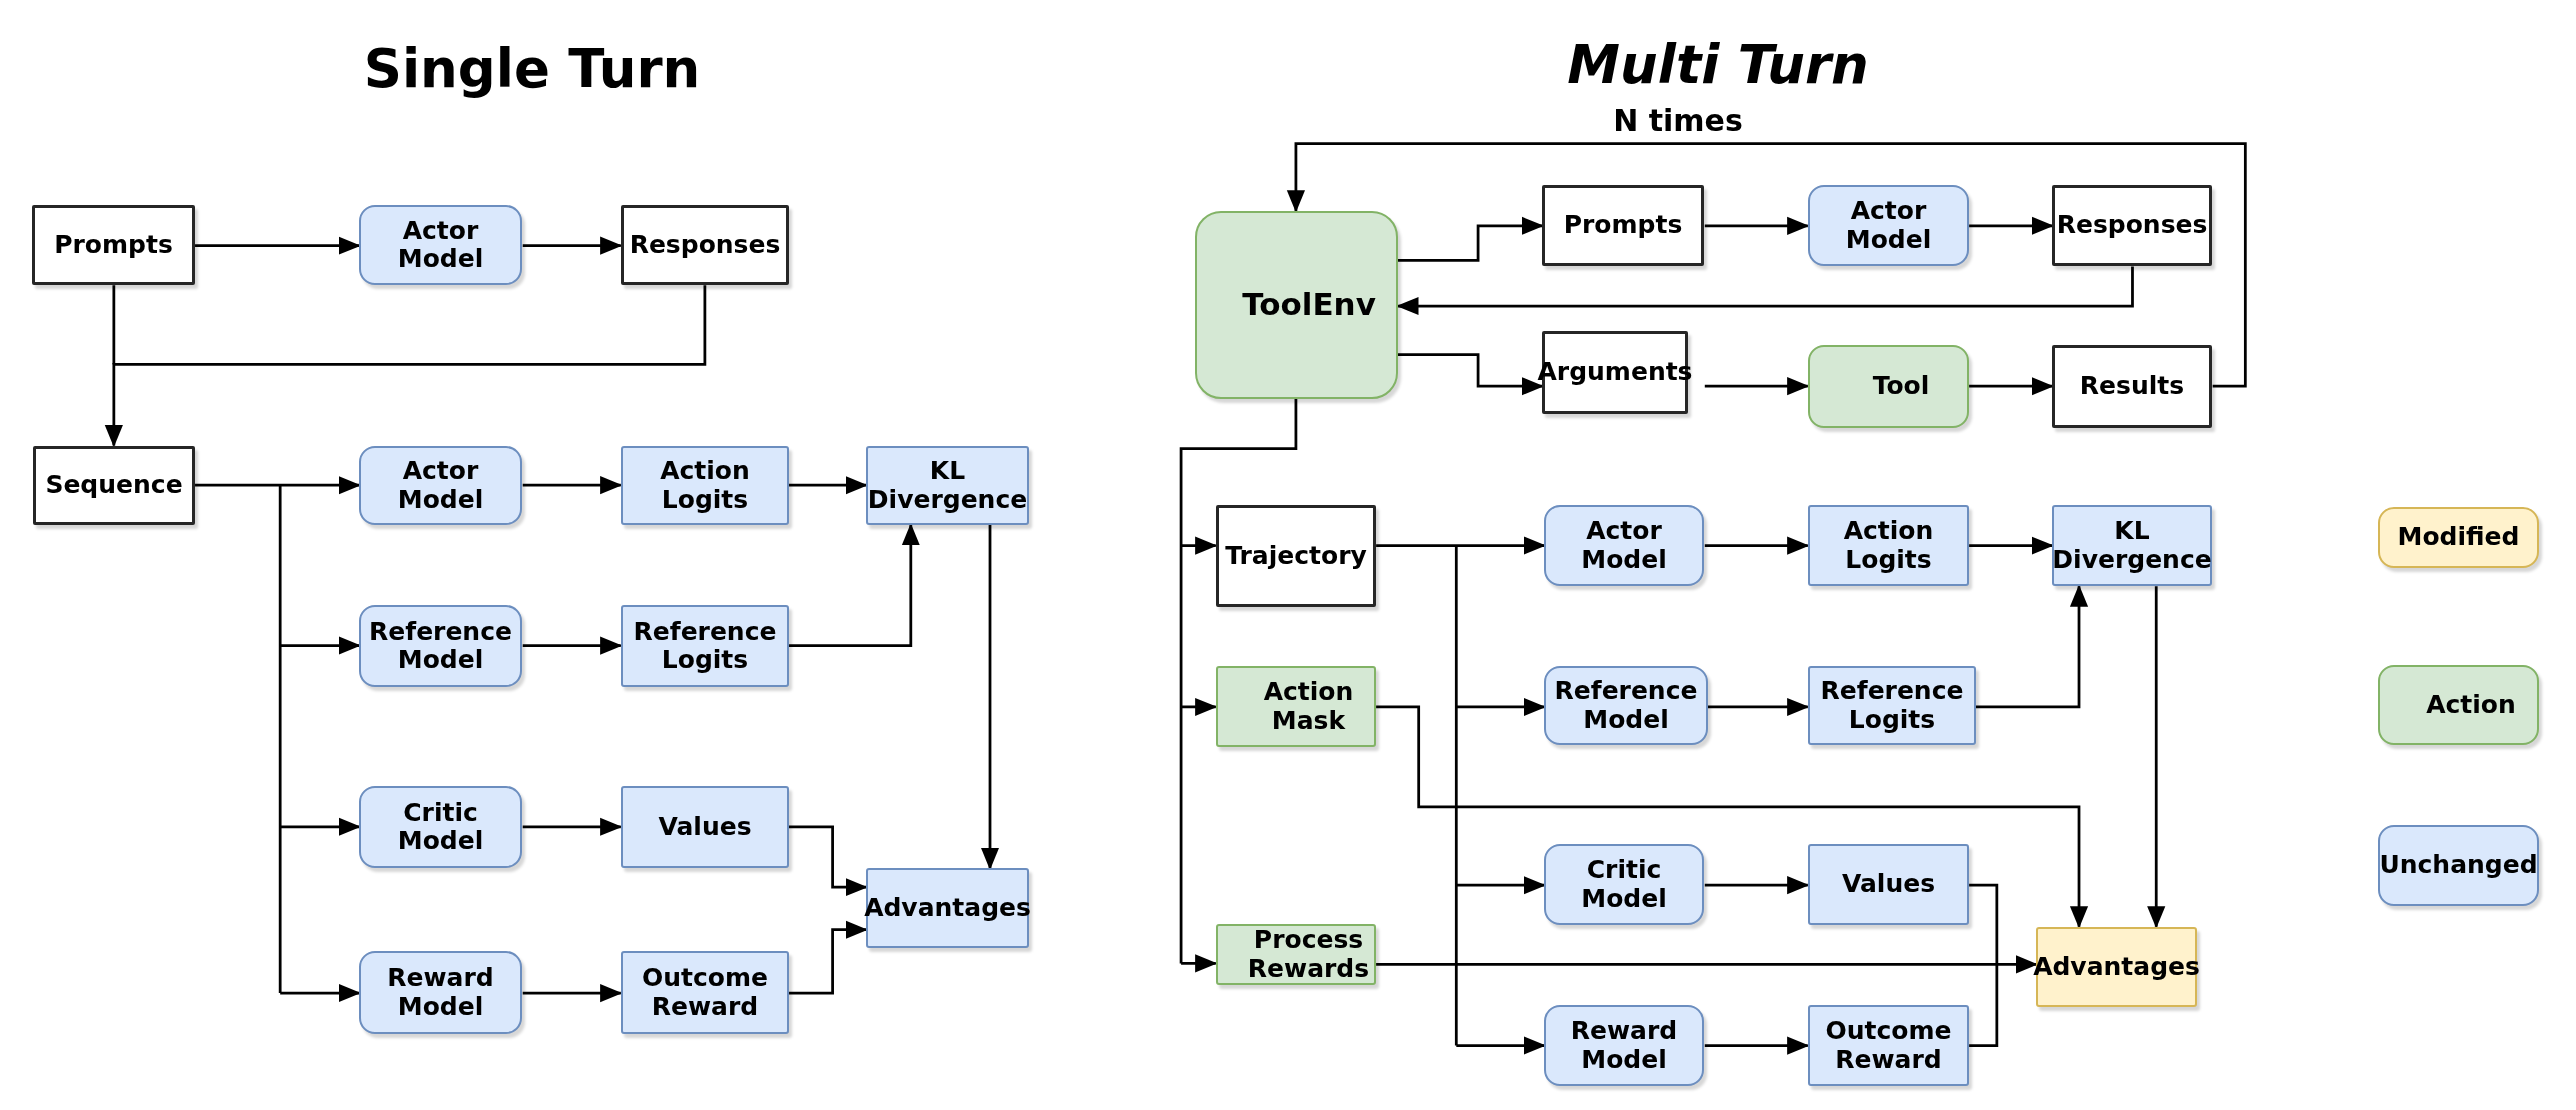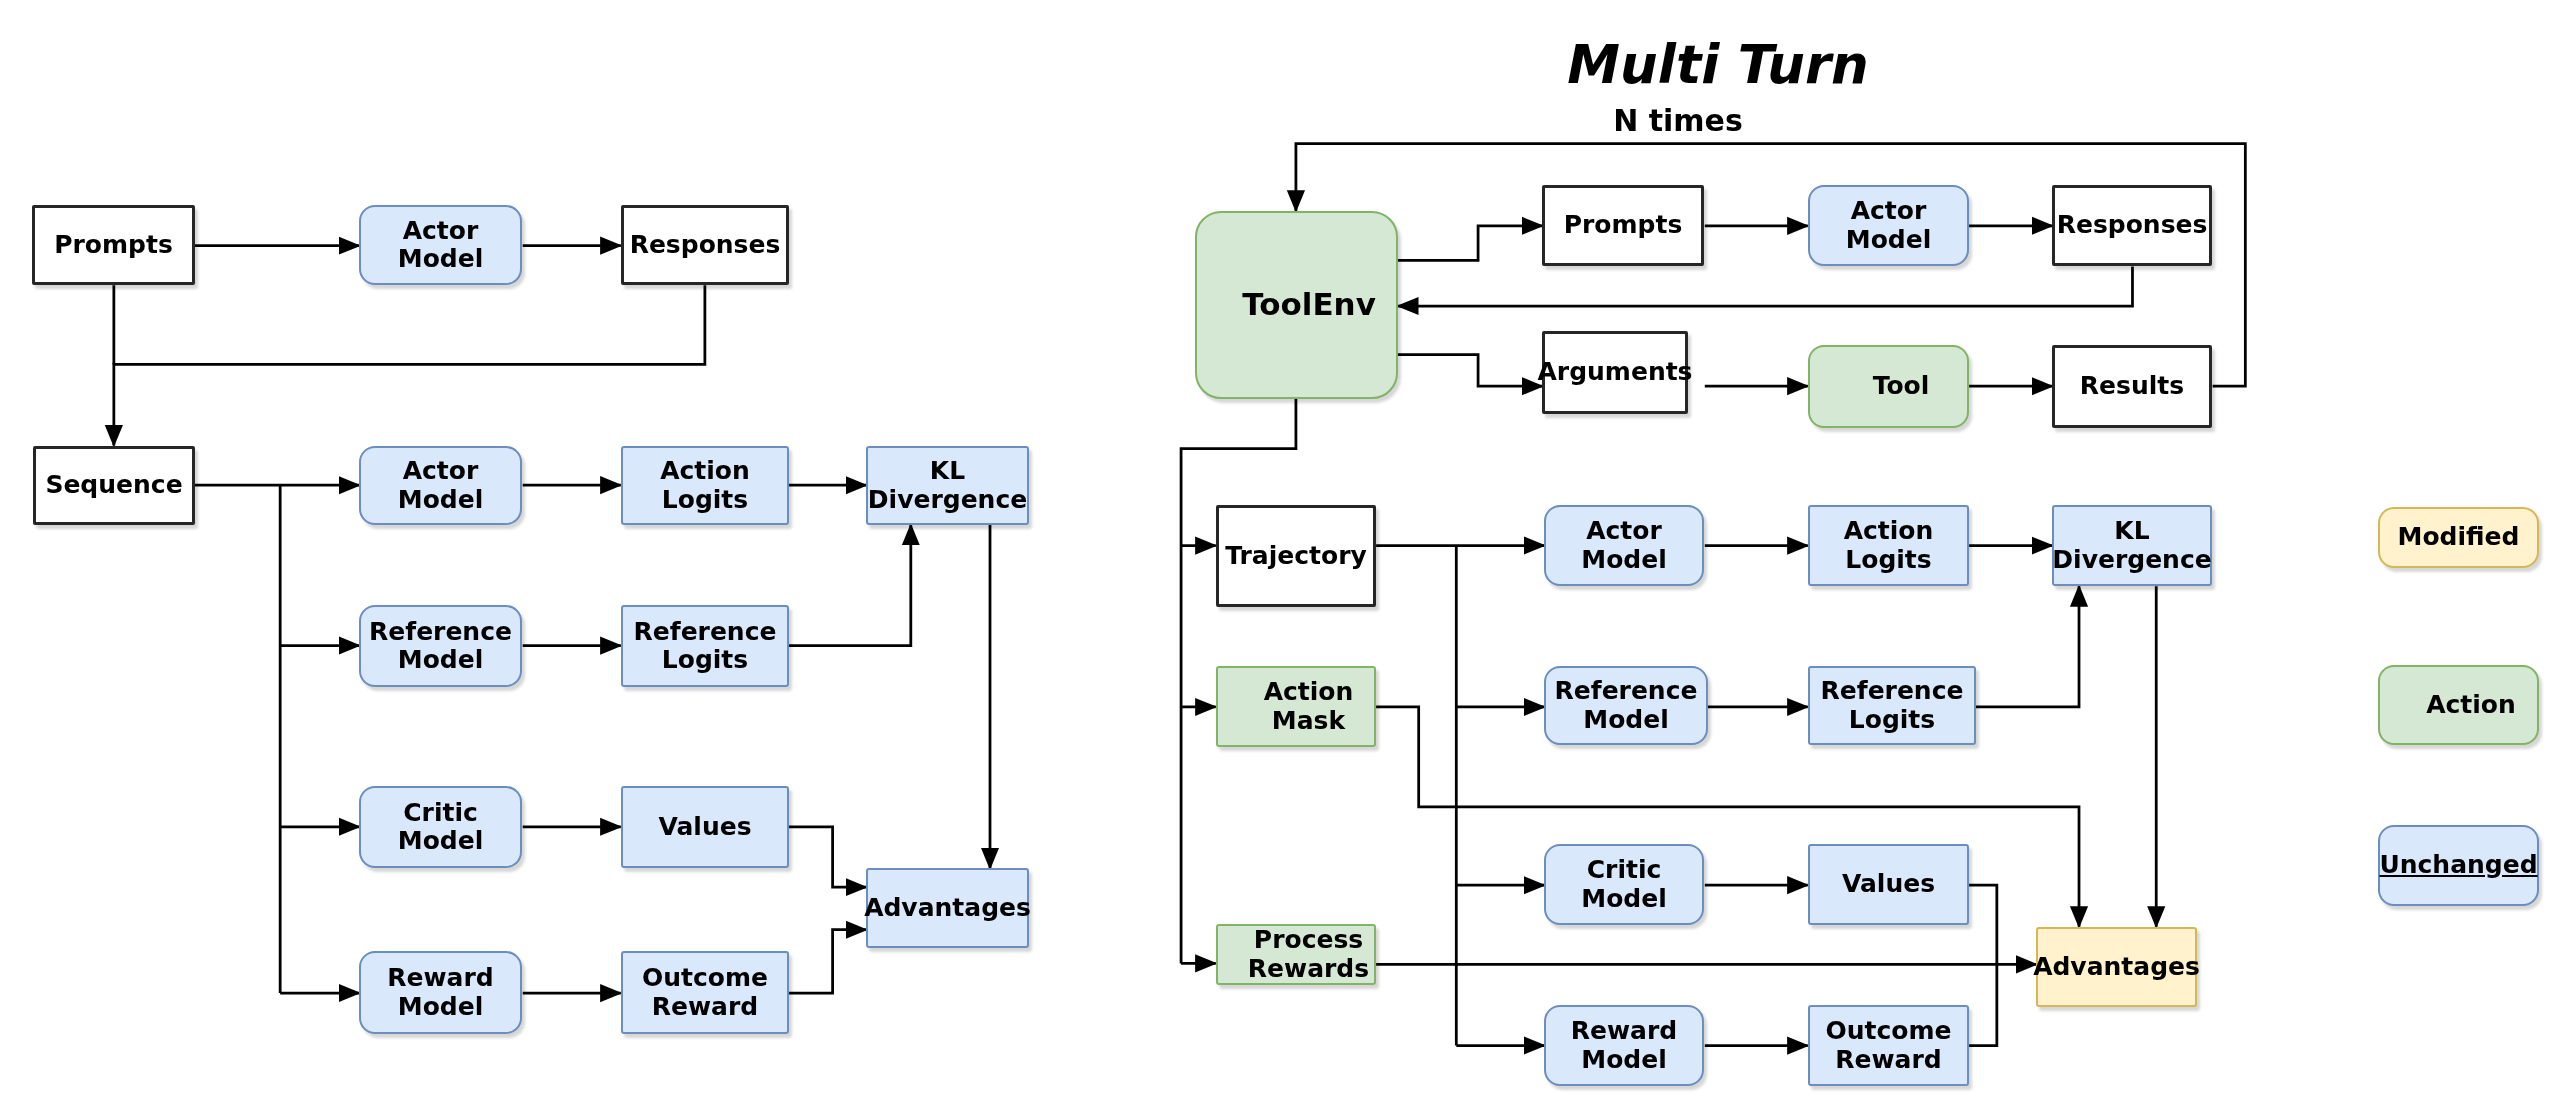--- a/index.html
+++ b/index.html
@@ -94,20 +94,21 @@
     <path class="edge" marker-end="url(#ah)" d="M1989,714 L2100,714 L2100,592"></path>
     <path class="edge" marker-end="url(#ah)" d="M2178,592 L2178,936"></path>
     <path class="edge" marker-end="url(#ah)" d="M1390,714 L1433,714 L1433,815 L2100,815 L2100,936"></path>
     <path class="edge" marker-end="url(#ah)" d="M1722,894 L1826,894"></path>
     <path class="edge" d="M1989,894 L2017,894 L2017,974"></path>
     <path class="edge" marker-end="url(#ah)" d="M1390,974 L2057,974"></path>
     <path class="edge" marker-end="url(#ah)" d="M1722,1056 L1826,1056"></path>
     <path class="edge" d="M1989,1056 L2017,1056 L2017,974"></path>
   </svg>
 
+  <div class="title" style="left:532px;top:38px;">Single Turn</div>
   <div class="title" style="left:1718px;top:34px;font-style:italic;">Multi Turn</div>
   <div class="small-label" style="left:1678px;top:103px;">N times</div>
 
   <div class="node plain" style="left:32px;top:205px;width:163px;height:80px;">Prompts</div>
   <div class="node blue rounded" style="left:359px;top:205px;width:163px;height:80px;">Actor Model</div>
   <div class="node plain" style="left:621px;top:205px;width:168px;height:80px;">Responses</div>
   <div class="node plain" style="left:33px;top:446px;width:162px;height:79px;">Sequence</div>
   <div class="node blue rounded" style="left:359px;top:446px;width:163px;height:79px;">Actor Model</div>
   <div class="node blue" style="left:621px;top:446px;width:168px;height:79px;">Action Logits</div>
   <div class="node blue" style="left:866px;top:446px;width:163px;height:79px;">KL Divergence</div>
@@ -135,16 +136,16 @@
   <div class="node blue" style="left:1808px;top:666px;width:168px;height:79px;">Reference Logits</div>
   <div class="node blue rounded" style="left:1544px;top:844px;width:160px;height:81px;">Critic Model</div>
   <div class="node blue" style="left:1808px;top:844px;width:161px;height:81px;">Values</div>
   <div class="node green" style="left:1216px;top:924px;width:160px;height:61px;">Process Rewards</div>
   <div class="node yellow" style="left:2036px;top:927px;width:161px;height:80px;">Advantages</div>
   <div class="node blue rounded" style="left:1544px;top:1005px;width:160px;height:81px;">Reward Model</div>
   <div class="node blue" style="left:1808px;top:1005px;width:161px;height:81px;">Outcome Reward</div>
 
   <div class="node yellow rounded" style="left:2378px;top:507px;width:161px;height:61px;">Modified</div>
   <div class="node green rounded" style="left:2378px;top:665px;width:161px;height:80px;">Action</div>
-  <div class="node blue rounded" style="left:2378px;top:825px;width:161px;height:81px;text-decoration:underline;">Unchanged</div>
+  <div class="node blue rounded" style="left:2378px;top:825px;width:161px;height:81px;">Unchanged</div>
 
 </div>
 
 
 </body></html>

